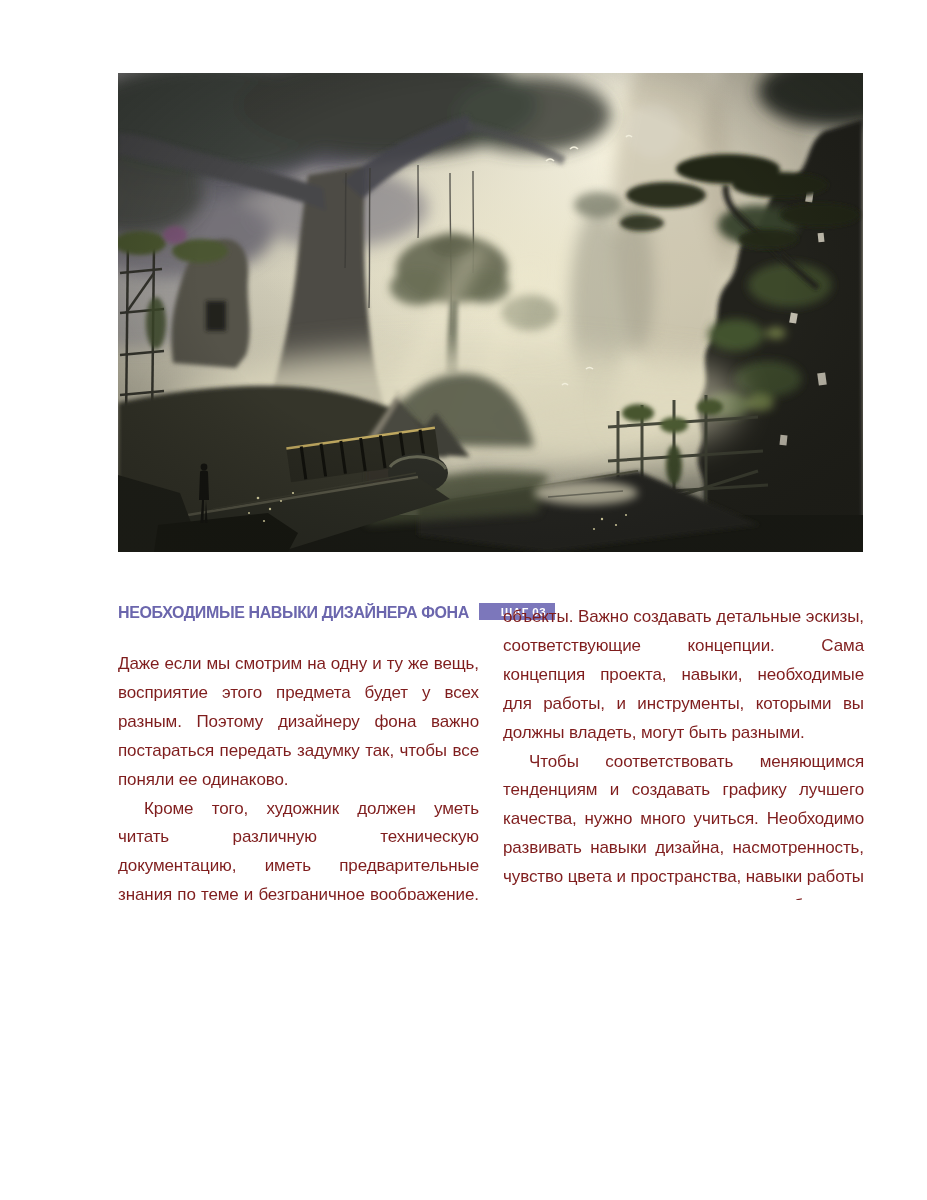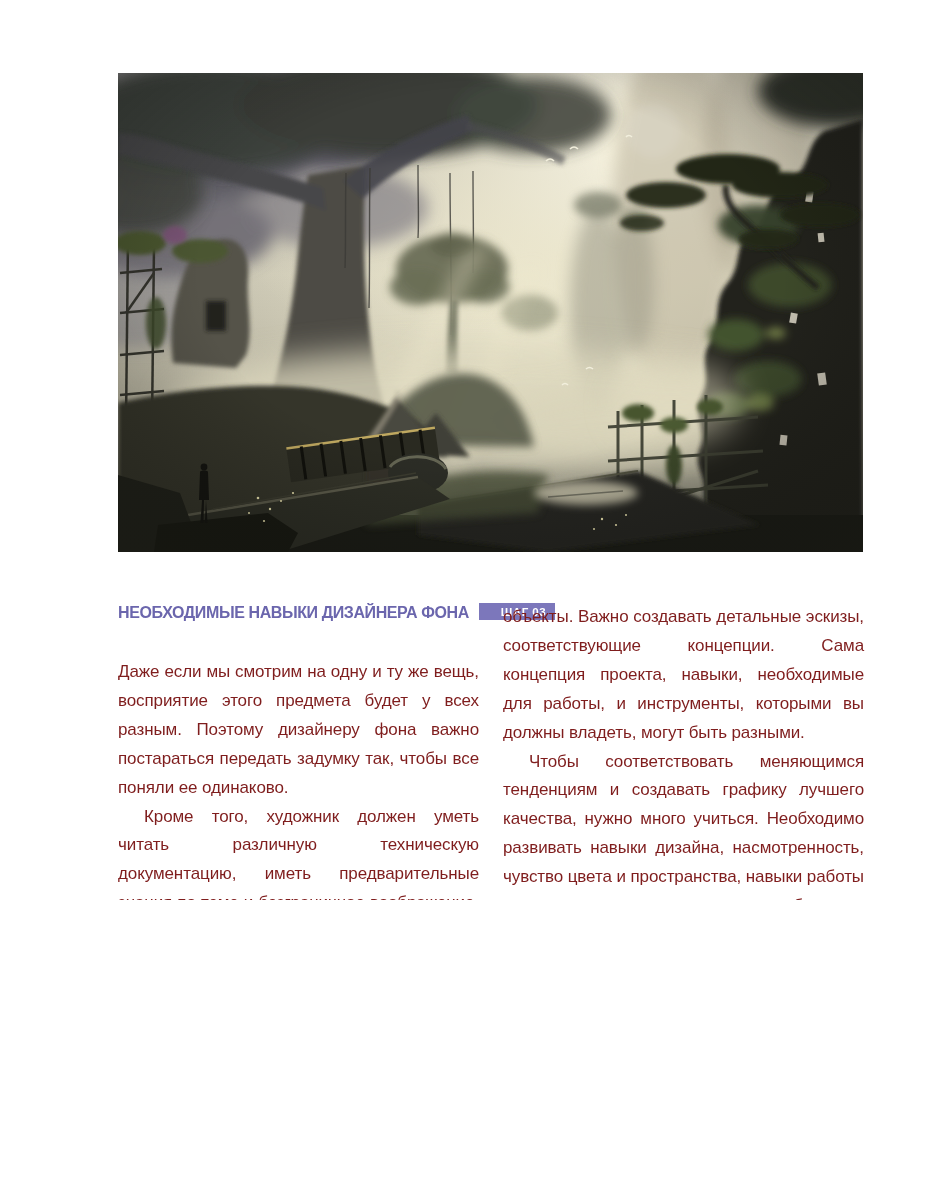--- a/index.html
+++ b/index.html
@@ -12,21 +12,21 @@
   .artwork svg{display:block;width:745px;height:479px;}
   
   .col{position:absolute;width:361px;}
   .col-left{left:118px;top:600px;}
   .col-right{left:503px;top:600px;}
   .col p{
     margin:0;font-size:17px;line-height:28.9px;color:#7f1d1d;
     text-align:justify;letter-spacing:-0.1px;
   }
   .col p.indent{text-indent:26px;}
-  .col-left p.first{margin-top:34px;}
+  .col-left p.first{margin-top:26px;}
   .col-right p.first{margin-top:3px;}
   
   .heading{
     margin:2px 0 0 0;font-size:16px;font-weight:bold;color:#6b66ad;
     letter-spacing:-0.4px;white-space:nowrap;line-height:22px;
   }
   .step-badge{
     display:inline-block;background:#7c77bb;color:#ffffff;
     font-size:11.5px;font-weight:bold;letter-spacing:0.5px;
     padding:3px 9px 2px 22px;margin-left:10px;vertical-align:2px;line-height:12px;

